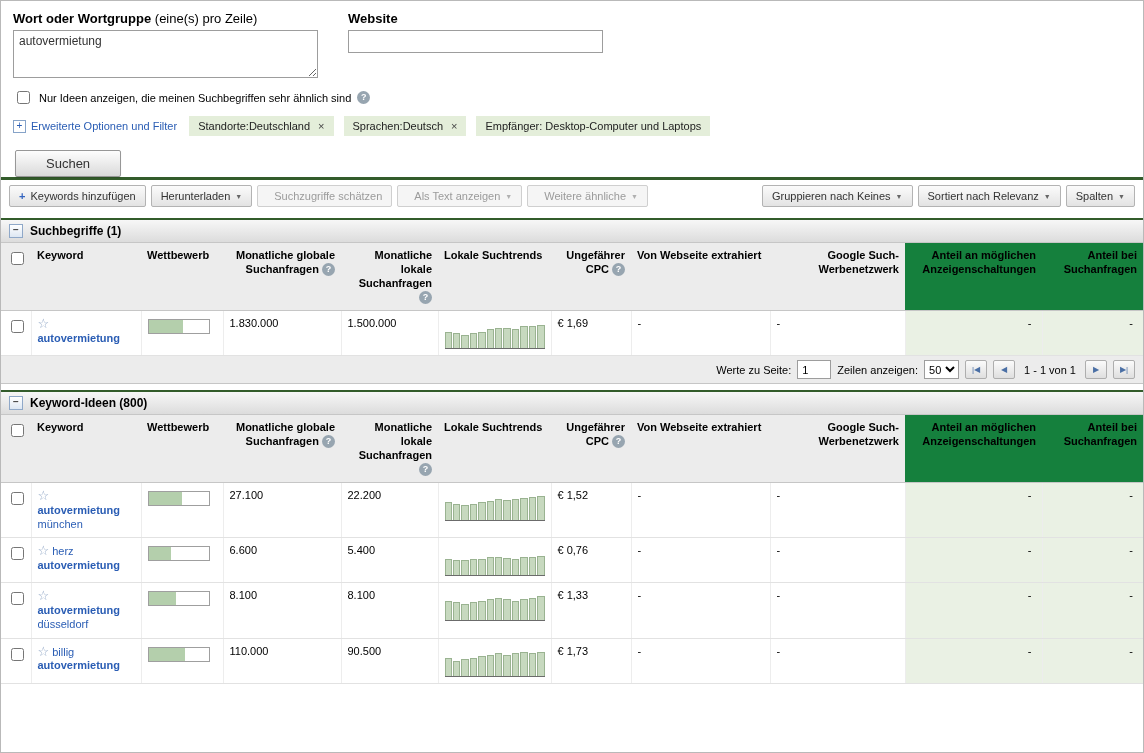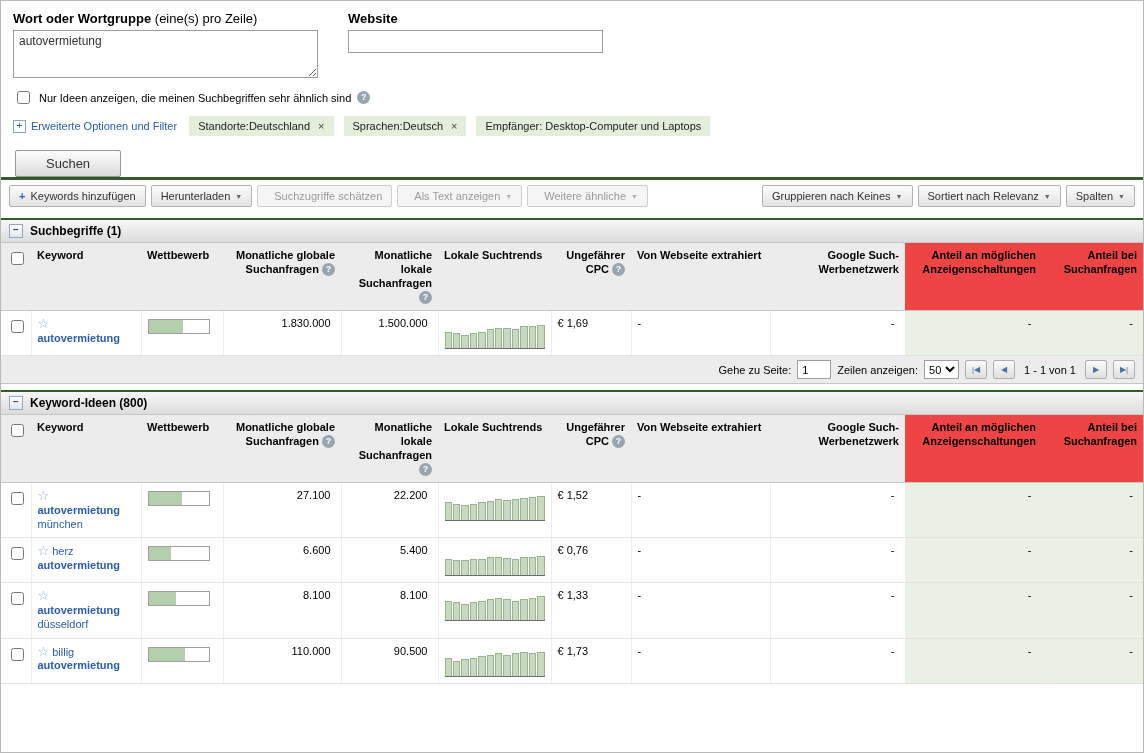--- a/index.html
+++ b/index.html
@@ -38,24 +38,24 @@
   .tb-spacer{flex:1;}
 
   
   .section-hdr{border-top:2px solid #335c2b;background:linear-gradient(#f7f7f7,#dcdcdc);border-bottom:1px solid #c6c6c6;padding:4px 8px;font-weight:bold;font-size:12px;display:flex;align-items:center;gap:7px;margin-top:6px;}
   .collapse-box{display:inline-block;width:12px;height:12px;border:1px solid #8fa8c8;background:linear-gradient(#fff,#dde7f3);color:#444;font-size:10px;line-height:10px;text-align:center;cursor:pointer;box-sizing:content-box;}
 
   
   table.grid{width:100%;border-collapse:collapse;table-layout:fixed;}
   .grid th{background:#ececec;font-size:11px;font-weight:bold;text-align:left;vertical-align:top;padding:6px 6px;border-bottom:1px solid #c6c6c6;line-height:1.25;}
   .grid th.num{text-align:right;}
-  .grid th.greenh{background:#ef4444;}
+  .grid th.greenh{background:#15803d;}
   .grid td{vertical-align:top;padding:6px 6px;border-bottom:1px solid #e2e2e2;border-right:1px solid #ededed;font-size:11px;line-height:1.25;background:#fff;}
   .grid td:last-child{border-right:none;}
-  .grid td.num{text-align:right;padding-right:10px;}
+  .grid td.num{text-align:left;padding-right:10px;}
   .grid td.green{background:#eaf1e4;text-align:right;padding-right:10px;}
   .c-check{width:30px;}
   .star{color:#93a9c7;font-size:13px;cursor:pointer;line-height:1.1;}
   .kwl{color:#2a5db4;text-decoration:none;cursor:pointer;}
   .kb{font-weight:bold;}
   .comp{width:60px;height:13px;border:1px solid #9f9f9f;background:#fff;margin-top:2px;box-sizing:content-box;}
   .comp-fill{height:100%;background:#b4cfac;}
   .trend{width:100px;height:30px;display:flex;align-items:flex-end;gap:1px;border-bottom:1px solid #6b6b6b;margin-top:1px;}
   .tbar{flex:1;background:#c7d9bf;border:1px solid #9ab391;border-bottom:none;box-sizing:border-box;}
 
@@ -218,21 +218,21 @@
         <td>€ 1,69</td>
         <td>-</td>
         <td class="num">-</td>
         <td class="num green">-</td>
         <td class="num green">-</td>
       </tr>
     </tbody>
   </table>
 
   <div class="pager">
-    <span>Gehe zu Seite:</span>
+    <span>Werte zu Seite:</span>
     <input class="pg-input" type="text" value="1" style="">
     <span>Zeilen anzeigen:</span>
     <select><option>50</option></select>
     <span class="pg-btn">|◀</span>
     <span class="pg-btn">◀</span>
     <span class="pg-range">1 - 1 von 1</span>
     <span class="pg-btn">▶</span>
     <span class="pg-btn">▶|</span>
   </div>
 

